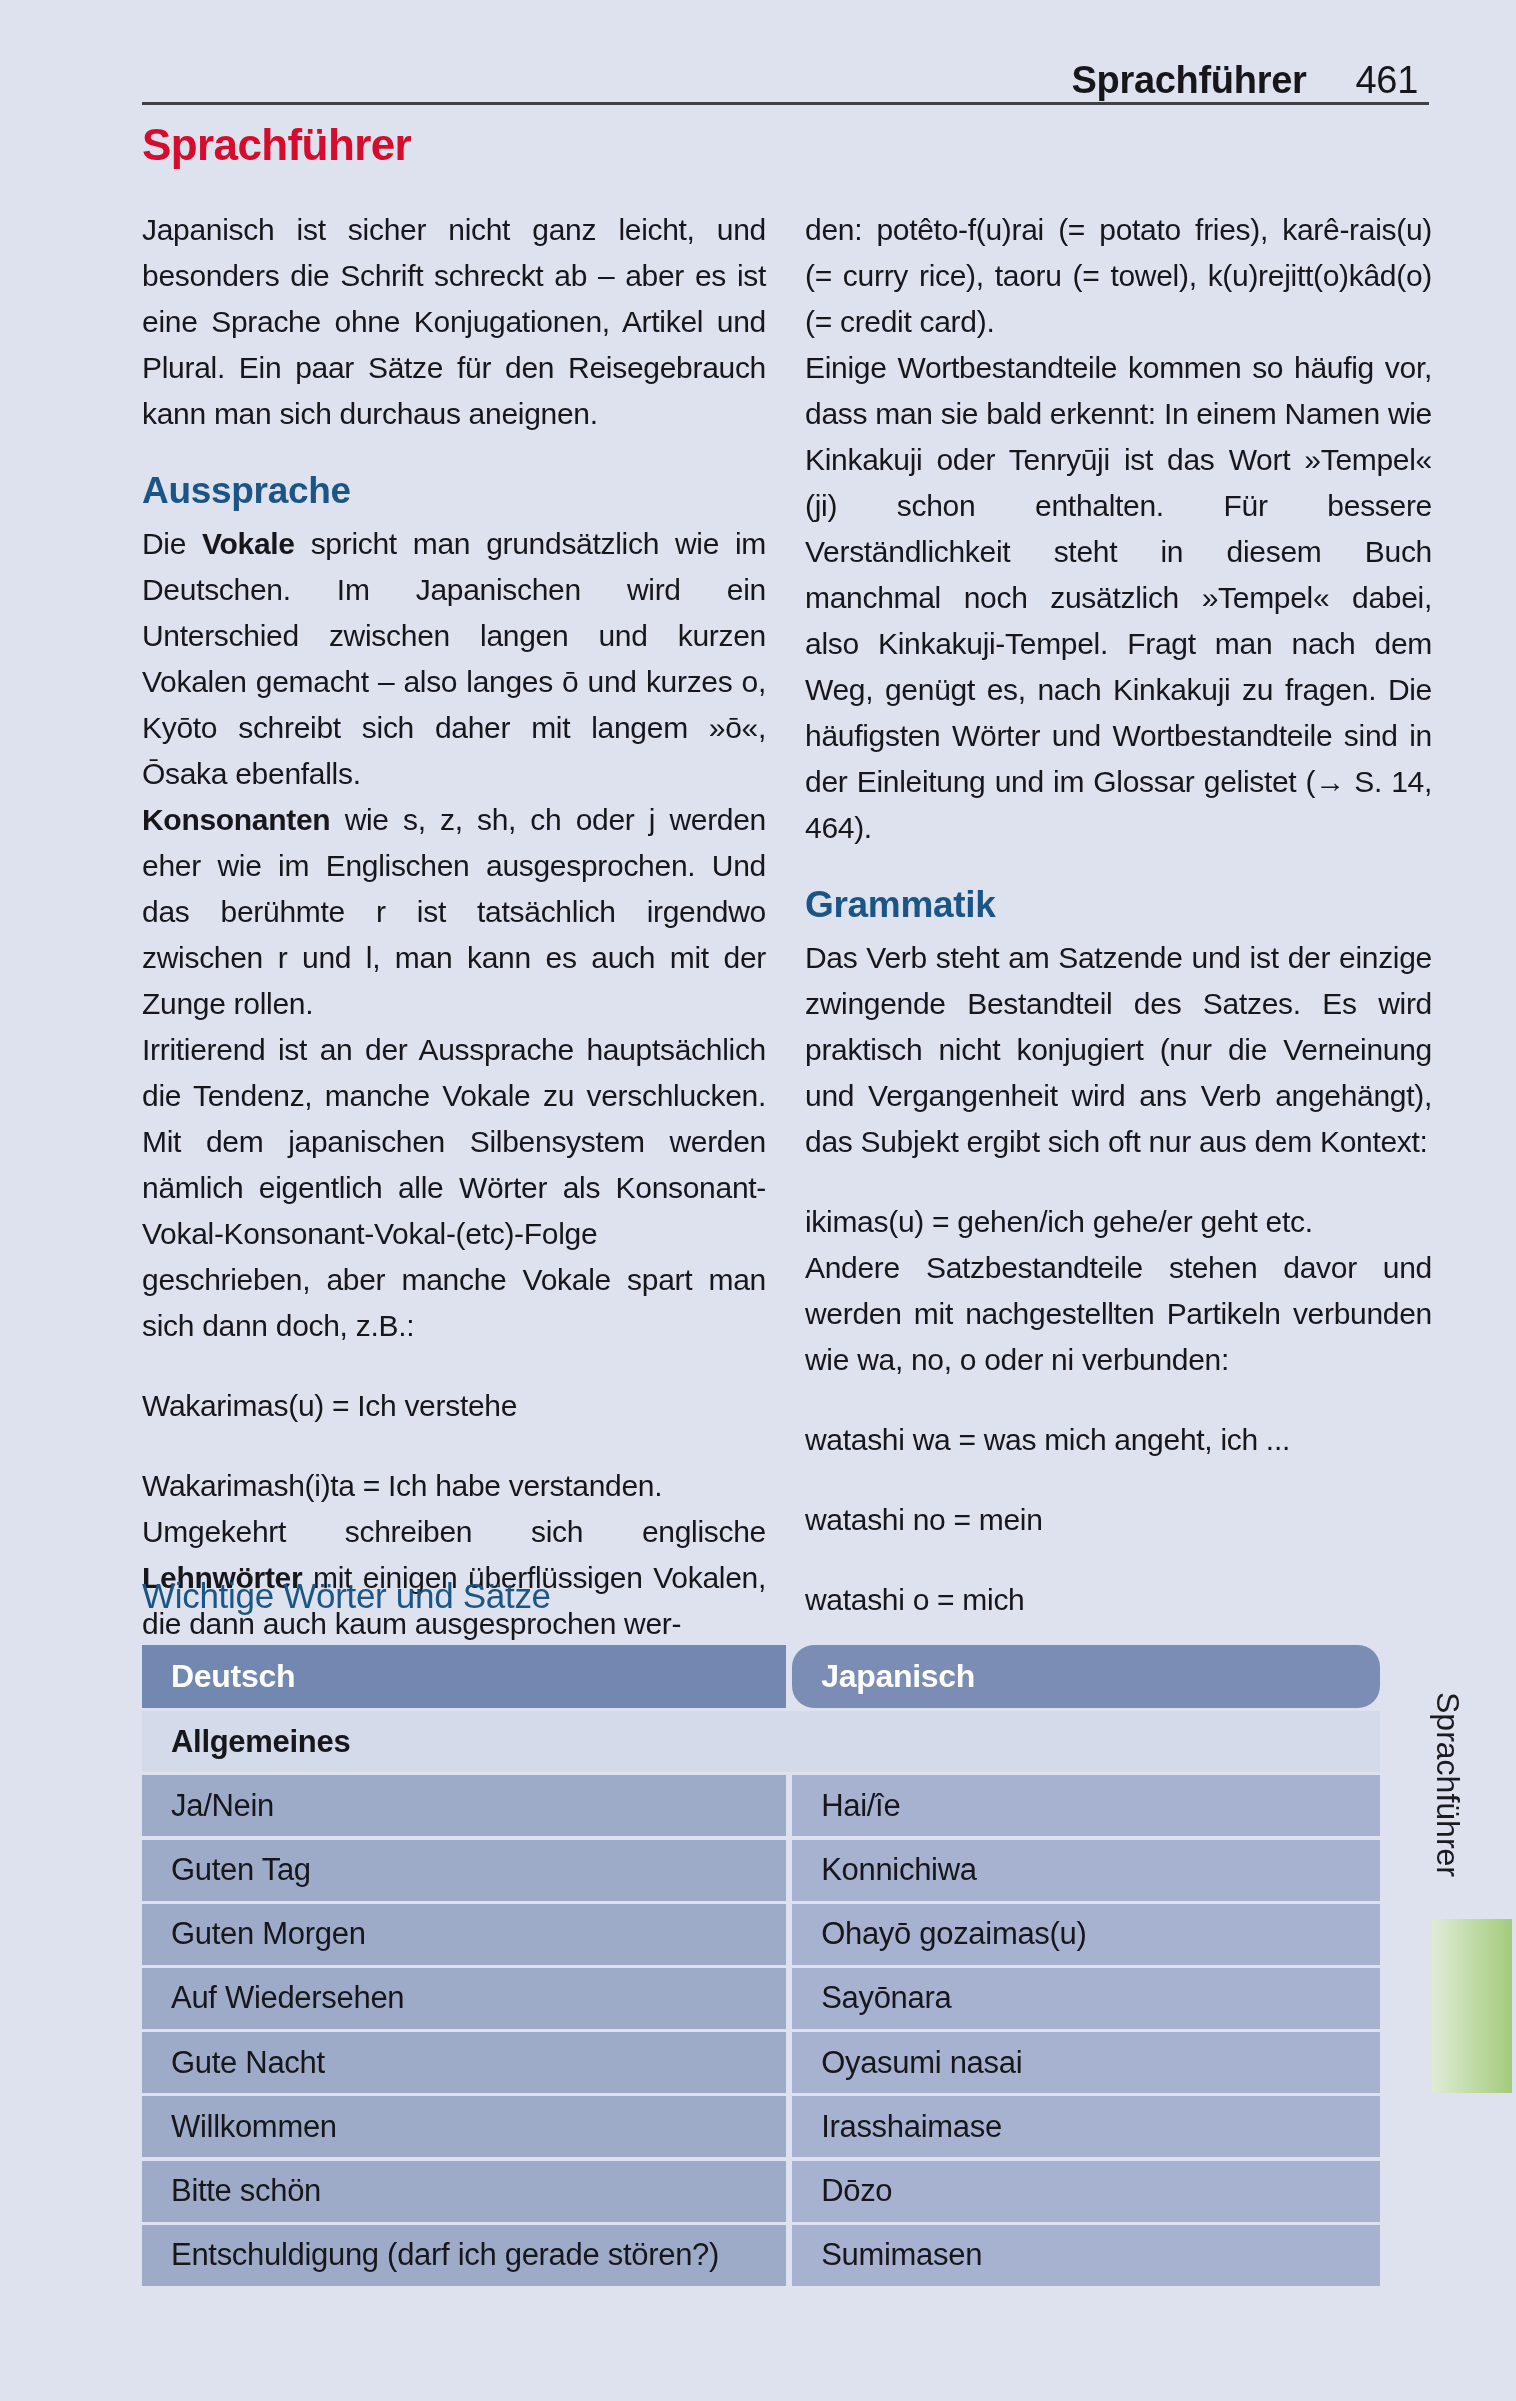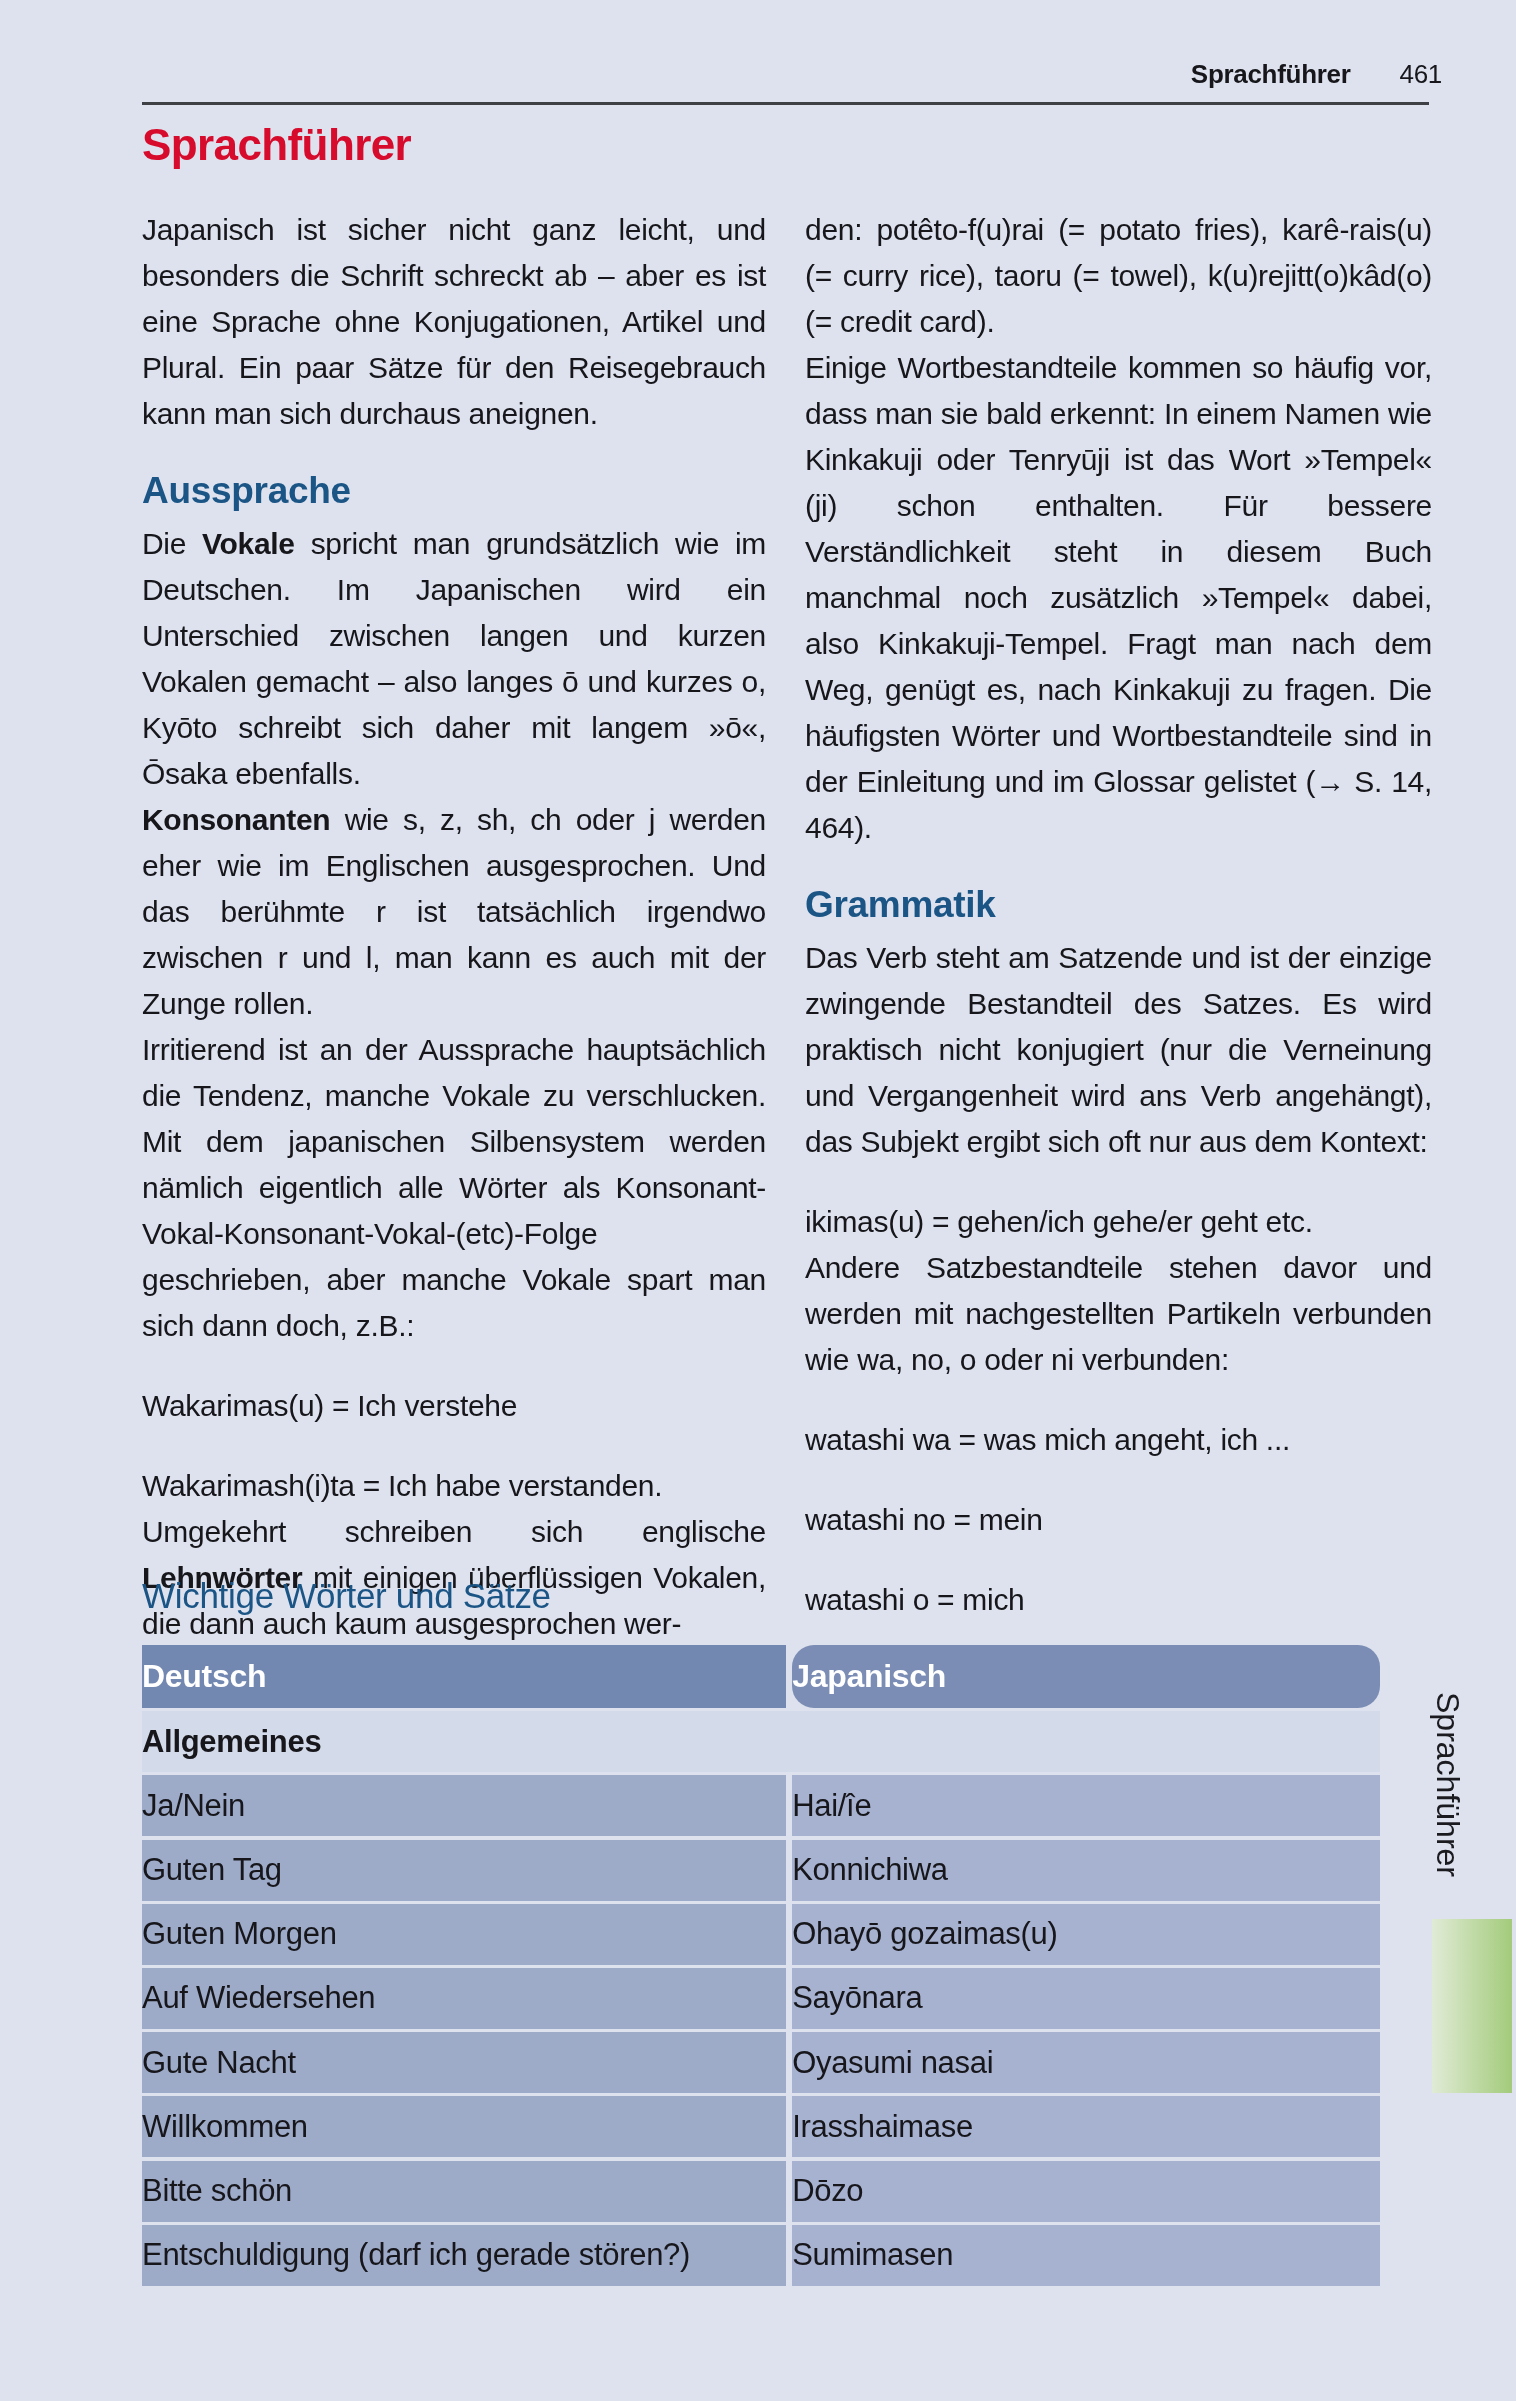--- a/index.html
+++ b/index.html
@@ -16,22 +16,22 @@
     --tab_green_pale:#e0ebd6;
   }
   html,body{margin:0;padding:0;}
   body{
     width:1516px;height:2401px;position:relative;overflow:hidden;
     background:var(--page_bg);
     font-family:"Liberation Sans", sans-serif;
     color:var(--text_black);
   }
   .running-head{
-    position:absolute;top:59px;right:74px;
-    font-size:26px;letter-spacing:-0.3px;white-space:nowrap;
+    position:absolute;top:59px;right:98px;
+    font-size:38px;letter-spacing:-0.3px;white-space:nowrap;
   }
   .running-head .rh-title{font-weight:bold;}
   .running-head .rh-page{margin-left:49px;font-weight:normal;}
   .header-rule{
     position:absolute;left:142px;top:102px;width:1287px;height:3.2px;
     background:var(--rule_dark);
   }
   .page-title{
     position:absolute;left:142px;top:120px;margin:0;
     font-size:44px;line-height:49px;font-weight:bold;
@@ -56,21 +56,21 @@
     font-size:35px;line-height:39px;font-weight:normal;
     color:var(--heading_blue);letter-spacing:-0.3px;
   }
   .phrase-table{
     position:absolute;left:142px;top:1645px;width:1238px;
   }
   .ptrow{display:flex;height:61px;margin-top:3.2px;}
   .ptrow:first-child{margin-top:0;height:63px;}
   .ptcell{
     display:flex;align-items:center;
-    box-sizing:border-box;
+    padding-left:29px;box-sizing:border-box;
     font-size:31px;letter-spacing:-0.3px;white-space:nowrap;
   }
   .ptcell.cleft{width:644px;margin-right:6.3px;background:var(--row_left_bg);}
   .ptcell.cright{width:588px;background:var(--row_right_bg);}
   .header-row .ptcell{color:#ffffff;font-weight:bold;font-size:32px;}
   .header-row .cleft{background:var(--table_header_bg);}
   .header-row .cright{background:#7b8db4;border-radius:22px;}
   .group-row .ptcell{width:1238px;margin:0;background:var(--group_row_bg);font-weight:bold;}
   .sidebar-label{
     position:absolute;left:1429px;top:1692px;height:215px;

